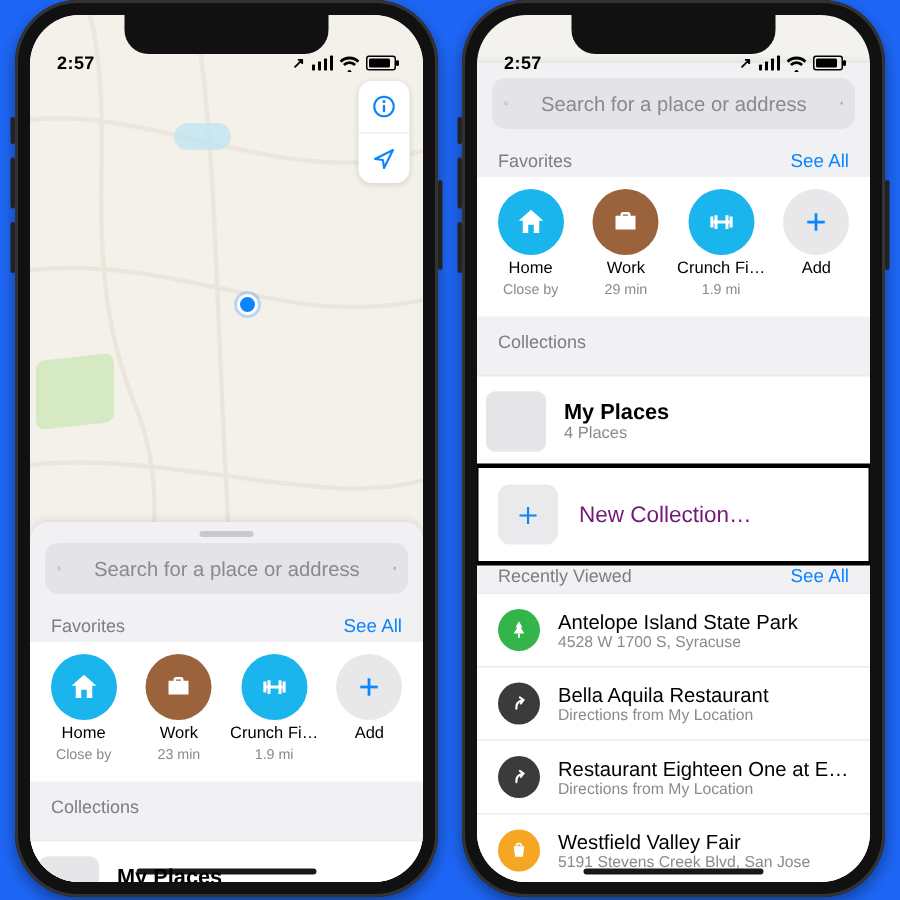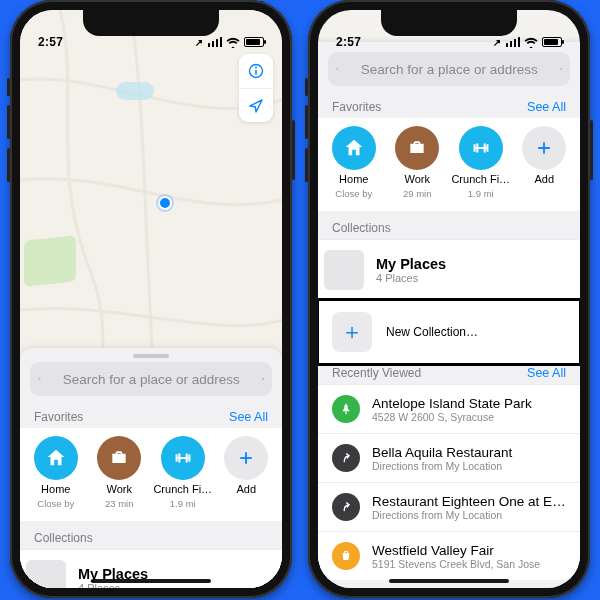--- a/index.html
+++ b/index.html
@@ -123,41 +123,41 @@
     display:flex; align-items:center; justify-content:center;
     color:#fff;
   }
   .fav .label { font-size:11px; color:#000; }
   .fav .sub { font-size:9.5px; color:#8a8a8e; }
   .bubble.home { background:#19b5ec; }
   .bubble.work { background:#9a633c; }
   .bubble.gym  { background:#19b5ec; }
   .bubble.add  { background:#e8e8ea; color:#0a84ff; }
 
-  .coll-sec-label { padding:10px 14px 4px; font-size:12px; color:#7d7d82; }
+  .coll-sec-label { padding:10px 14px 15px; font-size:12px; color:#7d7d82; }
   .coll-item {
     background:#fff; display:flex; align-items:center; gap:12px;
     padding:10px 6px; border-top:1px solid #eceaea;
   }
   .coll-thumb { width:40px; height:40px; border-radius:6px; background:#eaeaec; position:relative;}
   .coll-thumb:before{content:"";position:absolute;inset:0;border-radius:6px;background:linear-gradient(#e6e6e8,#e6e6e8);}
   .coll-thumb:after{content:"";position:absolute;left:-4px;top:-4px;width:40px;height:40px;border-radius:6px;background:#f0f0f2;z-index:-1;}
   .coll-title { font-size:14.5px; font-weight:600; color:#000; }
   .coll-sub { font-size:11px; color:#8a8a8e; }
 
   .newcoll-wrap {
     outline:3px solid #000; outline-offset:-1px; background:#fff;
     display:flex; align-items:center; gap:14px; padding:12px 14px;
   }
   .addsq {
     width:40px; height:40px; border-radius:8px; background:#eaeaec;
     display:flex; align-items:center; justify-content:center; color:#0a84ff;
     font-size:22px; font-weight:400;
   }
-  .newcoll-label { color:#000000; font-size:12px; }
+  .newcoll-label { color:#701a75; font-size:15px; }
 
   .recent-item {
     background:#fff; display:flex; align-items:center; gap:12px;
     padding:10px 14px; border-top:1px solid #eceaea;
   }
   .ri-icon {
     width:28px; height:28px; border-radius:50%;
     display:flex; align-items:center; justify-content:center; color:#fff; flex:0 0 28px;
   }
   .ri-title { font-size:13.5px; color:#000; white-space:nowrap; overflow:hidden; text-overflow:ellipsis; }
@@ -411,21 +411,21 @@
 
         <div class="recent-item">
           <div class="ri-icon" style="background:#33b54a">
             <svg width="14" height="14" viewBox="0 0 24 24" fill="#fff">
                 <path d="M12 2l4 7h-2l4 7H6l4-7H8z"></path>
                 <rect x="11" y="16" width="2" height="5"></rect>
               </svg>
           </div>
           <div class="ri-text">
             <div class="ri-title">Antelope Island State Park</div>
-            <div class="ri-sub">4528 W 2600 S, Syracuse</div>
+            <div class="ri-sub">4528 W 1700 S, Syracuse</div>
           </div>
         </div>
         <div class="recent-item">
           <div class="ri-icon" style="background:#3b3b3d">
             <svg width="14" height="14" viewBox="0 0 24 24" fill="none" stroke="#fff" stroke-width="2.4" stroke-linecap="round">
                 <path d="M9 18c0-4 0-6 3-8l5-2"></path>
                 <path d="M13 5l4 3-3 4"></path>
               </svg>
           </div>
           <div class="ri-text">

